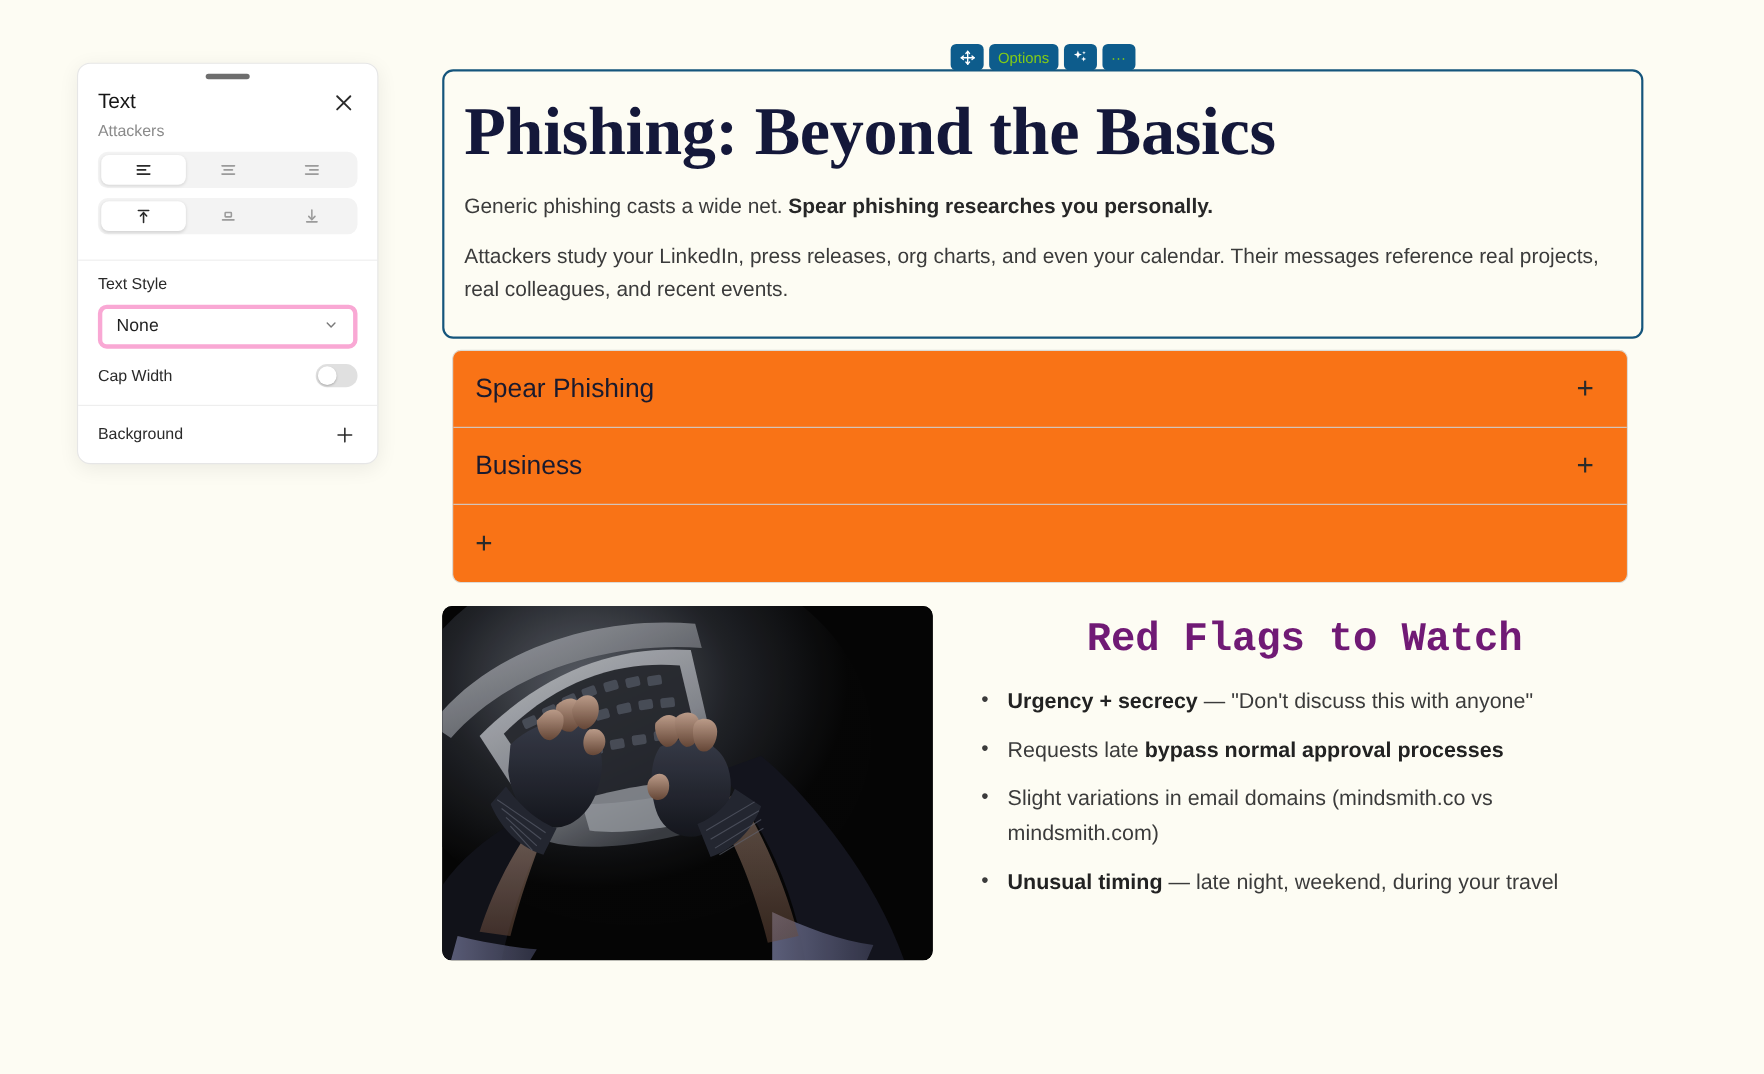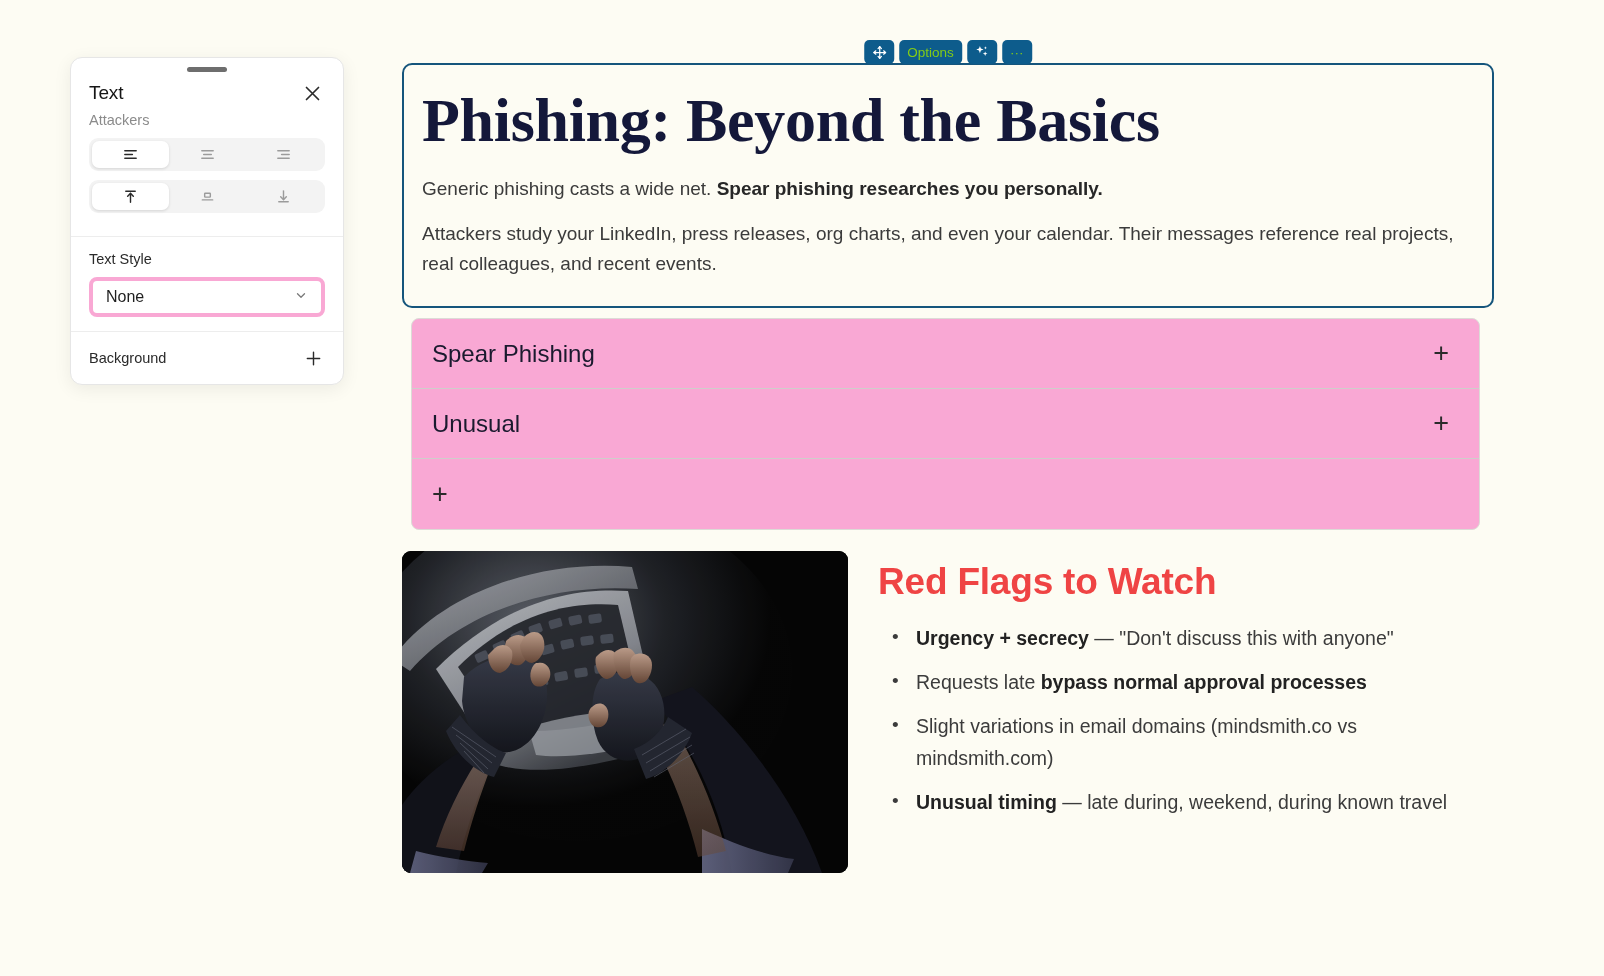--- a/index.html
+++ b/index.html
@@ -229,21 +229,21 @@
   p.block-para:last-child { margin-bottom: 0; }
 
   p.block-para b { color: #272727; font-weight: bold; }
 
   
   .accordion {
     position: absolute;
     left: 411px;
     top: 318px;
     width: 1069px;
-    background: #f9a8d4;
+    background: #f97316;
     border-radius: 8px;
     overflow: hidden;
     border: 1px solid #dcdbd6;
   }
 
   .acc-item {
     height: 70px;
     display: flex;
     align-items: center;
     justify-content: space-between;
@@ -287,26 +287,27 @@
   }
 
   .photo svg { display: block; width: 100%; height: 100%; }
 
   .flags {
     flex: 1;
     padding-top: 10px;
   }
 
   h2.flags-title {
-    font-family: Liberation Sans, sans-serif;
+    font-family: Liberation Mono, monospace;
     font-size: 37px;
     font-weight: bold;
-    color: #ef4444;
+    color: #701a75;
     margin-bottom: 20px;
     letter-spacing: -0.2px;
+    text-align: center;
   }
 
   ul.flags-list {
     list-style: none;
     padding-left: 8px;
   }
 
   ul.flags-list li {
     position: relative;
     padding-left: 30px;
@@ -400,20 +401,28 @@
       <div class="select-box">
         <span>None</span>
         <span>
           <svg width="14" height="14" viewBox="0 0 16 16" stroke="#7a7a7a" stroke-width="1.5" fill="none" stroke-linecap="round" stroke-linejoin="round">
             <path d="M4 6.5 8 10.5 12 6.5"></path>
           </svg>
         </span>
       </div>
     </div>
 
+    <div class="panel-section" style="padding-top:0;padding-bottom:16px;">
+      <div class="row-between">
+        <span class="field-label dark" style="margin-bottom:0;">Cap Width</span>
+        <div class="toggle">
+          <div class="knob"></div>
+        </div>
+      </div>
+    </div>
 
     <div class="divider"></div>
 
     <div class="panel-row">
       <div class="row-between">
         <span class="field-label dark" style="margin-bottom:0;">Background</span>
         <div class="plus-btn">
           <svg width="19" height="19" viewBox="0 0 20 20" stroke="currentColor" stroke-width="1.5" stroke-linecap="round">
             <path d="M10 3.5v13M3.5 10h13"></path>
           </svg>
@@ -454,21 +463,21 @@
       <p class="block-para">Attackers study your LinkedIn, press releases, org charts, and even your calendar. Their messages reference real projects, real colleagues, and recent events.</p>
     </div>
   </div>
 
   <div class="accordion">
     <div class="acc-item">
       <span class="acc-label">Spear Phishing</span>
       <span class="acc-plus">+</span>
     </div>
     <div class="acc-item">
-      <span class="acc-label">Unusual</span>
+      <span class="acc-label">Business</span>
       <span class="acc-plus">+</span>
     </div>
     <div class="acc-item">
       <span class="acc-plus">+</span>
     </div>
   </div>
 
   <div class="bottom">
 
     <div class="photo">
@@ -586,20 +595,20 @@
         <li>
           <b>Urgency + secrecy</b><span> — "Don't discuss this with anyone"</span>
         </li>
         <li>
           <span>Requests late </span><b>bypass normal approval processes</b>
         </li>
         <li>
           <span>Slight variations in email domains (mindsmith.co vs mindsmith.com)</span>
         </li>
         <li>
-          <b>Unusual timing</b><span> — late during, weekend, during known travel</span>
+          <b>Unusual timing</b><span> — late night, weekend, during your travel</span>
         </li>
       </ul>
     </div>
 
   </div>
 
 </div>
 
 </body></html>

